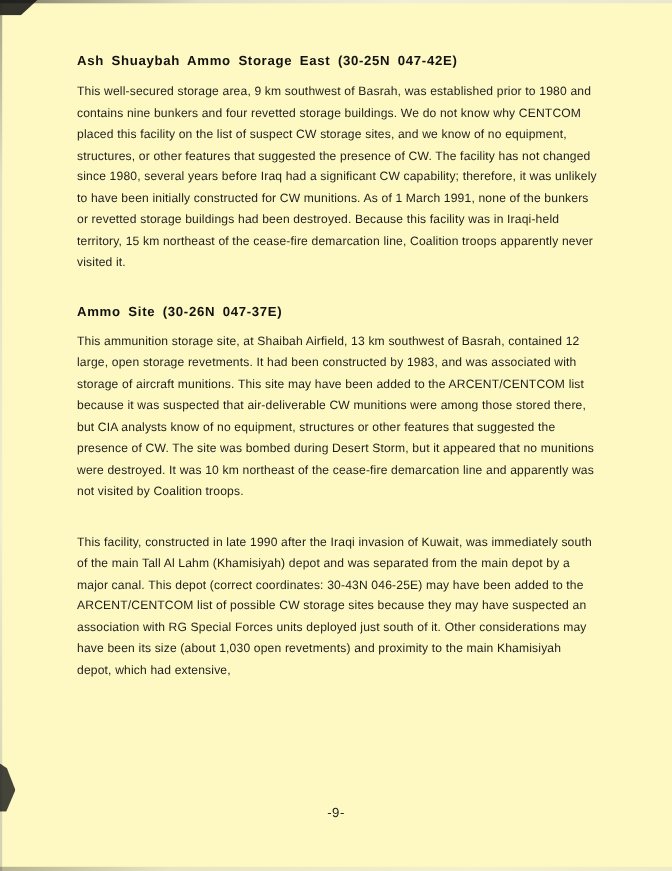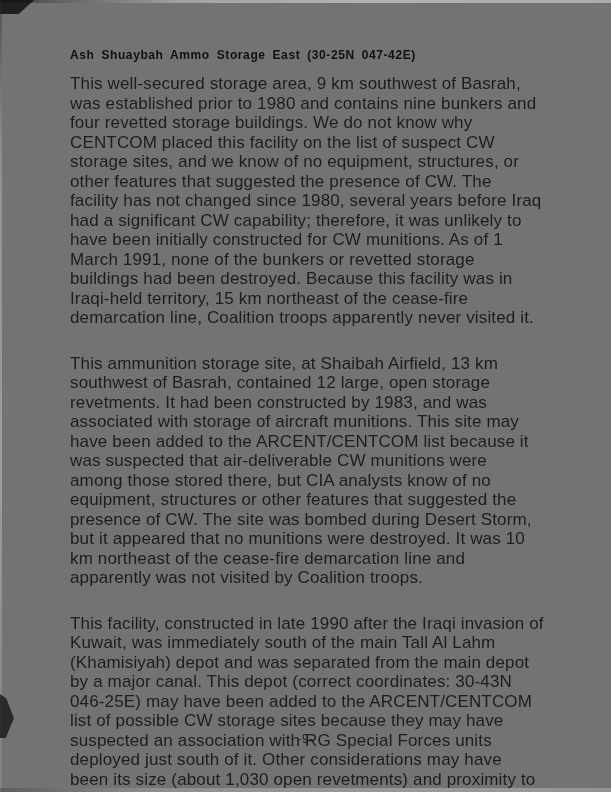--- a/index.html
+++ b/index.html
@@ -8,21 +8,21 @@
     background: #ffffff;
     width: 611px;
     height: 792px;
     overflow: hidden;
     font-family: "Liberation Sans", "DejaVu Sans", sans-serif;
   }
   .sheet {
     position: relative;
     width: 611px;
     height: 792px;
-    background: #737373;
+    background: #fef9c3;
     color: #1c1c1c;
   }
   
   .artifact {
     position: absolute;
     background: #151515;
   }
   .artifact.top-edge {
     left: 0; top: 0;
     width: 611px; height: 3px;
@@ -65,21 +65,21 @@
   .section { margin: 0 0 26px 0; }
   .section h2 {
     font-size: 12px;
     font-weight: bold;
     letter-spacing: 0.6px;
     word-spacing: 3px;
     margin: 0 0 12px 0;
     color: #111;
   }
   .section p {
-    font-size: 17px;
+    font-size: 11px;
     line-height: 19.5px;
     letter-spacing: 0.15px;
     margin: 0;
     color: #1d1d1d;
     text-align: left;
   }
   .page-number {
     position: absolute;
     left: 0;
     top: 732px;
@@ -102,20 +102,21 @@
   <div class="artifact bottom-edge"></div>
 
   <div class="content">
 
     <div class="section">
       <h2>Ash Shuaybah Ammo Storage East (30-25N 047-42E)</h2>
       <p>This well-secured storage area, 9 km southwest of Basrah, was established prior to 1980 and contains nine bunkers and four revetted storage buildings.  We do not know why CENTCOM placed this facility on the list of suspect CW storage sites, and we know of no equipment, structures, or other features that suggested the presence of CW.  The facility has not changed since 1980, several years before Iraq had a significant CW capability; therefore, it was unlikely to have been initially constructed for CW munitions.  As of 1 March 1991, none of the bunkers or revetted storage buildings had been destroyed.  Because this facility was in Iraqi-held territory, 15 km northeast of the cease-fire demarcation line, Coalition troops apparently never visited it.</p>
     </div>
 
     <div class="section">
+      <h2>Ammo Site (30-26N 047-37E)</h2>
       <p>This ammunition storage site, at Shaibah Airfield, 13 km southwest of Basrah, contained 12 large, open storage revetments.  It had been constructed by 1983, and was associated with storage of aircraft munitions.  This site may have been added to the ARCENT/CENTCOM list because it was suspected that air-deliverable CW munitions were among those stored there, but CIA analysts know of no equipment, structures or other features that suggested the presence of CW.  The site was bombed during Desert Storm, but it appeared that no munitions were destroyed.  It was 10 km northeast of the cease-fire demarcation line and apparently was not visited by Coalition troops.</p>
     </div>
 
     <div class="section">
       <p>This facility, constructed in late 1990 after the Iraqi invasion of Kuwait, was immediately south of the main Tall Al Lahm (Khamisiyah) depot and was separated from the main depot by a major canal.  This depot (correct coordinates: 30-43N 046-25E) may have been added to the ARCENT/CENTCOM list of possible CW storage sites because they may have suspected an association with RG Special Forces units deployed just south of it.  Other considerations may have been its size (about 1,030 open revetments) and proximity to the main Khamisiyah depot, which had extensive,</p>
     </div>
 
   </div>
 
   <div class="page-number">-9-</div>

